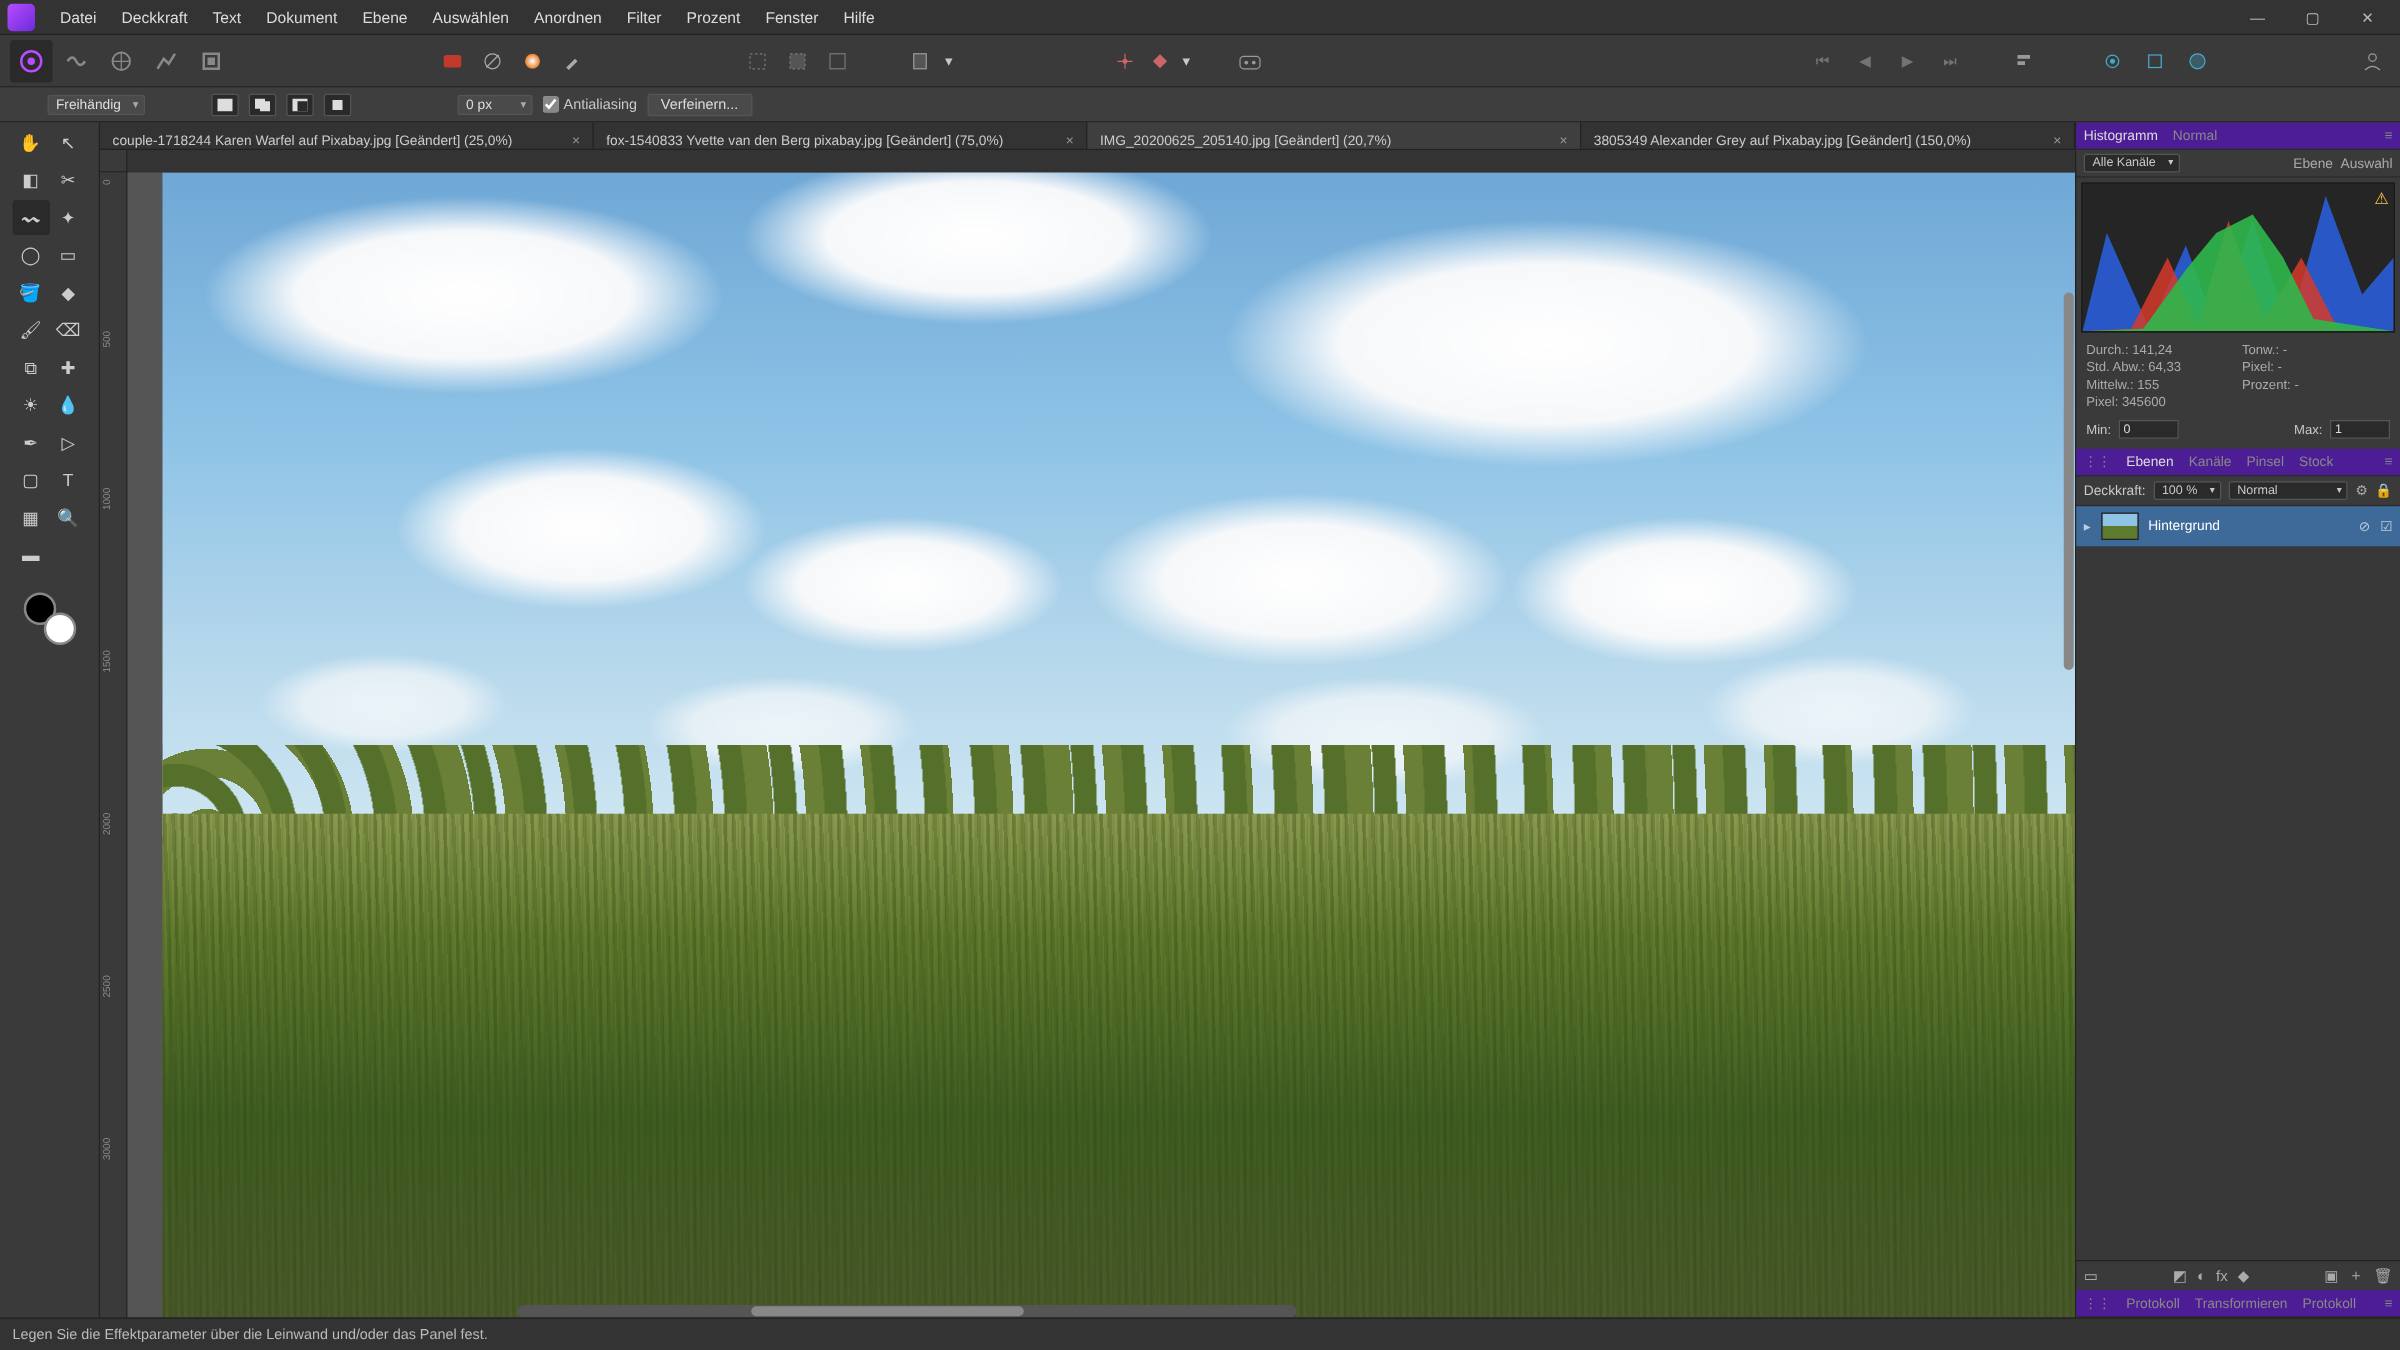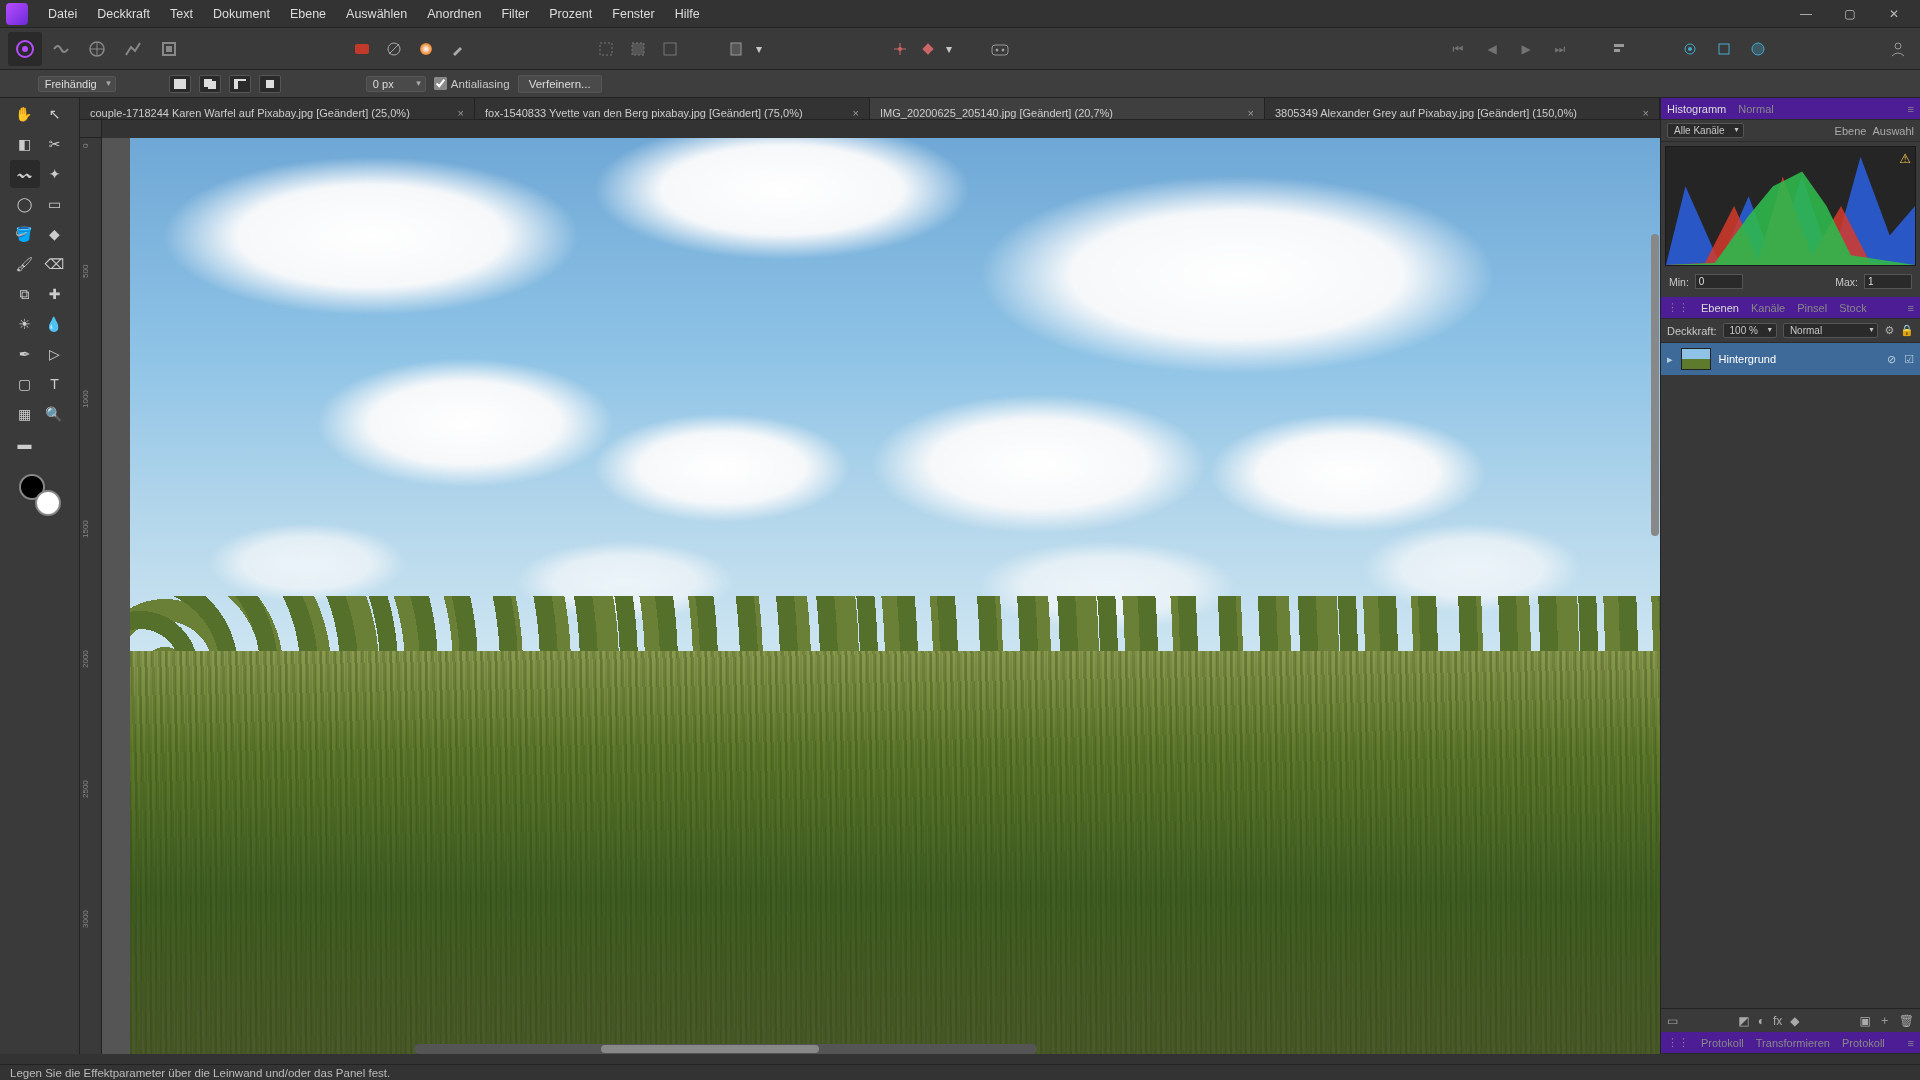--- a/index.html
+++ b/index.html
@@ -86,21 +86,21 @@
 .mid-panel { display:flex; flex-direction:column; flex:1; min-height:0;}
 .opacity-row { height:24px; display:flex; align-items:center; padding:0 6px; gap:6px; border-bottom:1px solid #2a2a2a;}
 .layers-list { flex:1; background:#383838;}
 .layer-row { height:32px; background:#3d6a99; display:flex; align-items:center; padding:0 6px; gap:8px; color:#fff; font-size:11px;}
 .layer-thumb { width:30px; height:22px; background:linear-gradient(#8ec3e6 50%, #5e7a2c 50%); border:1px solid #222;}
 .layer-icons { margin-left:auto; display:flex; gap:8px; color:#bcd;}
 .layer-toolbar { height:24px; border-top:1px solid #222; display:flex; align-items:center; padding:0 6px; gap:8px; color:#aaa; font-size:12px;}
 .layer-toolbar .gap { flex:1;}
 
 
-.status { position:absolute; left:0; right:0; bottom:0; height:16px; background:#333; border-top:1px solid #222; display:flex; align-items:center; padding:0 10px; font-size:11.5px; color:#bbb;}
+.status { position:absolute; left:0; right:0; bottom:0; height:26px; background:#333; border-top:1px solid #222; display:flex; align-items:center; padding:0 10px; font-size:11.5px; color:#bbb;}
 
 svg { display:block; }
 </style>
 </head>
 <body>
 
 <div class="title-bar">
   <div class="app-logo"></div>
   <div class="menu-item">Datei</div>
   <div class="menu-item">Deckkraft</div>
@@ -432,20 +432,30 @@
       <span style="color:#aaa">Auswahl</span>
     </div>
     <div class="histo-box">
       <span class="warn">⚠</span>
       <svg width="100%" height="100%" viewBox="0 0 256 120" preserveAspectRatio="none">
         <path d="M0 120 L20 40 L55 118 L85 50 L110 118 L140 30 L170 118 L200 10 L230 90 L256 60 L256 120 Z" fill="#2b5dd8" opacity=".9"></path>
         <path d="M0 120 L40 118 L70 60 L95 115 L120 30 L150 110 L180 60 L210 118 L256 120 Z" fill="#d43a2a" opacity=".85"></path>
         <path d="M0 120 L50 118 L85 70 L110 40 L140 25 L165 60 L190 110 L256 120 Z" fill="#2fb84c" opacity=".9"></path>
       </svg>
     </div>
+    <div class="hstats">
+      <span>Durch.: 141,24</span>
+      <span>Tonw.: -</span>
+      <span>Std. Abw.: 64,33</span>
+      <span>Pixel: -</span>
+      <span>Mittelw.: 155</span>
+      <span>Prozent: -</span>
+      <span>Pixel: 345600</span>
+      <span></span>
+    </div>
     <div class="minmax">
       <span>Min:</span>
       <input value="0" style="">
       <span style="flex:1"></span>
       <span>Max:</span>
       <input value="1" style="">
     </div>
 
     <div class="panel-hdr" style="margin-top:4px">
       <span style="color:#888">⋮⋮</span>

